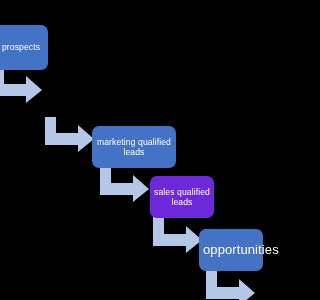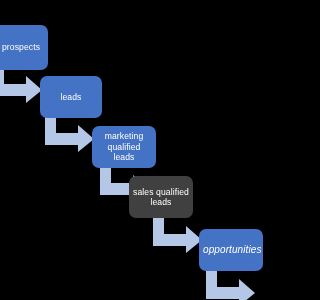--- a/index.html
+++ b/index.html
@@ -77,30 +77,27 @@
   <div class="connector" id="conn-4" style="left: 206px; top: 247px; width: 50px; height: 36px;">
     <svg viewBox="0 0 50 36" width="50" height="36" preserveAspectRatio="none" aria-hidden="true">
       <path d="M0,0 L11,0 L11,17 L33,17 L33,9 L49,23 L33,36 L33,29 L0,29 Z" fill="#B4C7E7"></path>
     </svg>
   </div>
 
   <div class="node" id="node-0" style="left: -18px; top: 2px; width: 66px; height: 45px; font-size: 8.6px; background: rgb(68, 114, 196); color: rgb(255, 255, 255); padding-left: 16px;">
     <span class="node-label">prospects</span>
   </div>
 
-  <div class="node" id="node-1" style="left: 40px; top: 53px; width: 62px; height: 42px; font-size: 8.6px; background: rgb(68, 114, 196); color: rgb(255, 255, 255);">
-    <span class="node-label">leads</span>
-  </div>
 
-  <div class="node" id="node-2" style="left: 92px; top: 103px; width: 64px; height: 42px; font-size: 8.6px; background: rgb(68, 114, 196); color: rgb(255, 255, 255);">
+  <div class="node" id="node-2" style="left: 92px; top: 103px; width: 84px; height: 42px; font-size: 8.6px; background: rgb(68, 114, 196); color: rgb(255, 255, 255);">
     <span class="node-label">marketing qualified leads</span>
   </div>
 
-  <div class="node" id="node-3" style="left: 129px; top: 153px; width: 64px; height: 42px; font-size: 8.6px; background: #404040; color: rgb(255, 255, 255);">
+  <div class="node" id="node-3" style="left: 150px; top: 153px; width: 64px; height: 42px; font-size: 8.6px; background: #6d28d9; color: rgb(255, 255, 255);">
     <span class="node-label">sales qualified leads</span>
   </div>
 
-  <div class="node" id="node-4" style="left: 199px; top: 206px; width: 64px; height: 42px; font-size: 10px; background: rgb(68, 114, 196); color: rgb(255, 255, 255); font-style: italic;">
+  <div class="node" id="node-4" style="left: 199px; top: 206px; width: 64px; height: 42px; font-size: 13px; background: rgb(68, 114, 196); color: rgb(255, 255, 255);">
     <span class="node-label">opportunities</span>
   </div>
 
 
 </div>
 
 </body></html>

